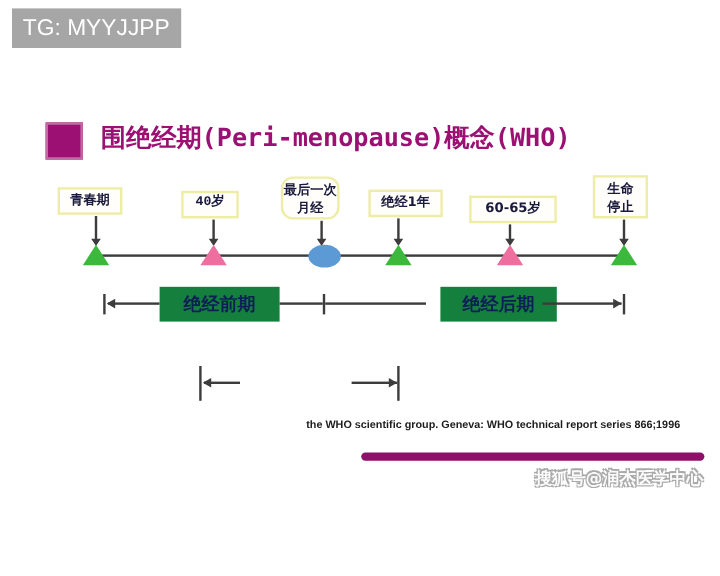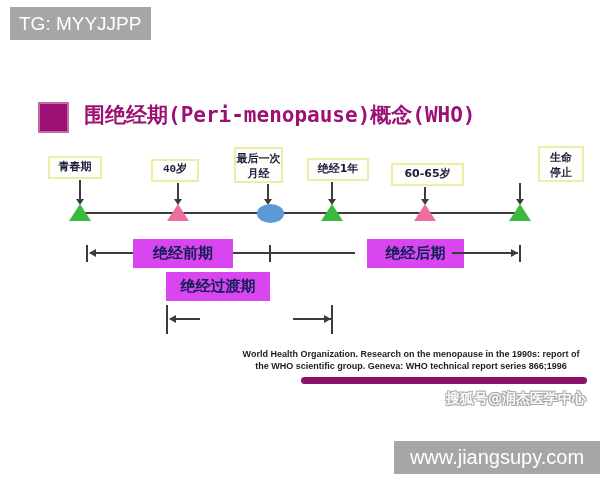--- a/index.html
+++ b/index.html
@@ -36,21 +36,21 @@
 
   
   .tri{width:0;height:0;border-left:11px solid transparent;border-right:11px solid transparent;}
   .tri-green{border-bottom:17px solid #3cb93c;}
   .tri-pink{border-bottom:17px solid #ee6f9f;}
   .ellipse{width:27px;height:19px;background:#5b9ad5;border-radius:50%;}
 
   
   .phase{font-weight:bold;font-size:15px;text-align:center;box-sizing:border-box;
          display:flex;align-items:center;justify-content:center;}
-  .phase-blue{background:#d946ef;color:#0d1f55;}
+  .phase-blue{background:#15803d;color:#0d1f55;}
   .phase-pink{background:#ef72a4;color:#f8f1a0;}
 
   
   .citation{left:228px;top:348px;width:366px;text-align:center;color:#1c1c1c;
             font-family:"Liberation Sans",sans-serif;font-weight:bold;font-size:9px;line-height:12px;}
 
   .divider{left:301px;top:377px;width:286px;height:7px;background:#8c1168;border-radius:4px;}
 
   .watermark{right:14px;top:390px;color:#fbfbfb;font-weight:bold;font-size:14px;white-space:nowrap;
              text-shadow:-1px -1px 0 #a9a9a9,1px -1px 0 #a9a9a9,-1px 1px 0 #a9a9a9,1px 1px 0 #a9a9a9;}
@@ -64,31 +64,31 @@
 
   <div class="abs title-bullet"></div>
   <div class="abs title-text">围绝经期(Peri-menopause)概念(WHO)</div>
 
   <div class="abs ms-box one-line" style="left:48px;top:156px;width:54px;height:23px;">
     <span>青春期</span>
   </div>
   <div class="abs ms-box one-line" style="left:151px;top:159px;width:48px;height:23px;font-family:Liberation Mono, monospace;">
     <span>40岁</span>
   </div>
-  <div class="abs ms-box" style="left:234px;top:147px;width:49px;height:36px;padding-top:2px;">
+  <div class="abs ms-box" style="left:234px;top:147px;width:49px;height:36px;padding-top:2px;border-radius:10px;">
     <span>最后一次</span>
     <span>月经</span>
   </div>
   <div class="abs ms-box one-line" style="left:307px;top:158px;width:62px;height:23px;">
     <span>绝经1年</span>
   </div>
   <div class="abs ms-box one-line" style="left:391px;top:163px;width:73px;height:23px;">
     <span>60-65岁</span>
   </div>
-  <div class="abs ms-box" style="left:494px;top:146px;width:46px;height:36px;padding-top:2px;margin-left:44px;">
+  <div class="abs ms-box" style="left:494px;top:146px;width:46px;height:36px;padding-top:2px;">
     <span>生命</span>
     <span>停止</span>
   </div>
 
   <div class="abs vline" style="left:79px;top:180px;height:20px;"></div>
   <div class="abs arr-down" style="left:76px;top:199px;"></div>
   <div class="abs vline" style="left:177px;top:183px;height:17px;"></div>
   <div class="abs arr-down" style="left:174px;top:199px;"></div>
   <div class="abs vline" style="left:267px;top:184px;height:16px;"></div>
   <div class="abs arr-down" style="left:264px;top:199px;"></div>
@@ -116,35 +116,30 @@
   <div class="abs hline" style="left:233px;top:252px;width:36px;"></div>
   <div class="abs vline" style="left:269px;top:245px;height:17px;"></div>
   <div class="abs hline" style="left:271px;top:252px;width:84px;"></div>
   <div class="abs phase phase-blue" style="left:355px;top:239px;width:97px;height:29px;margin-left:12px;">
     <span>绝经后期</span>
   </div>
   <div class="abs hline" style="left:452px;top:252px;width:66px;"></div>
   <div class="abs arr-right" style="left:511px;top:249px;"></div>
   <div class="abs vline" style="left:519px;top:245px;height:17px;"></div>
 
-  <div class="abs phase phase-blue" style="left:166px;top:272px;width:104px;height:29px;">
-    <span>绝经过渡期</span>
-  </div>
 
   <div class="abs vline" style="left:166px;top:305px;height:29px;"></div>
   <div class="abs arr-left" style="left:169px;top:315px;"></div>
   <div class="abs hline" style="left:170px;top:318px;width:30px;"></div>
   <div class="abs hline" style="left:293px;top:318px;width:38px;"></div>
   <div class="abs arr-right" style="left:324px;top:315px;"></div>
   <div class="abs vline" style="left:331px;top:305px;height:29px;"></div>
 
   <div class="abs citation">
-    <div>World Health Organization. Research on the menopause in the 1990s: report of</div>
     <div>the WHO scientific group. Geneva: WHO technical report series 866;1996</div>
   </div>
 
   <div class="abs divider"></div>
 
   <div class="abs watermark">搜狐号@润杰医学中心</div>
 
-  <div class="abs gray-badge site-badge">www.jiangsupy.com</div>
 
 </div>
 
 </body></html>

